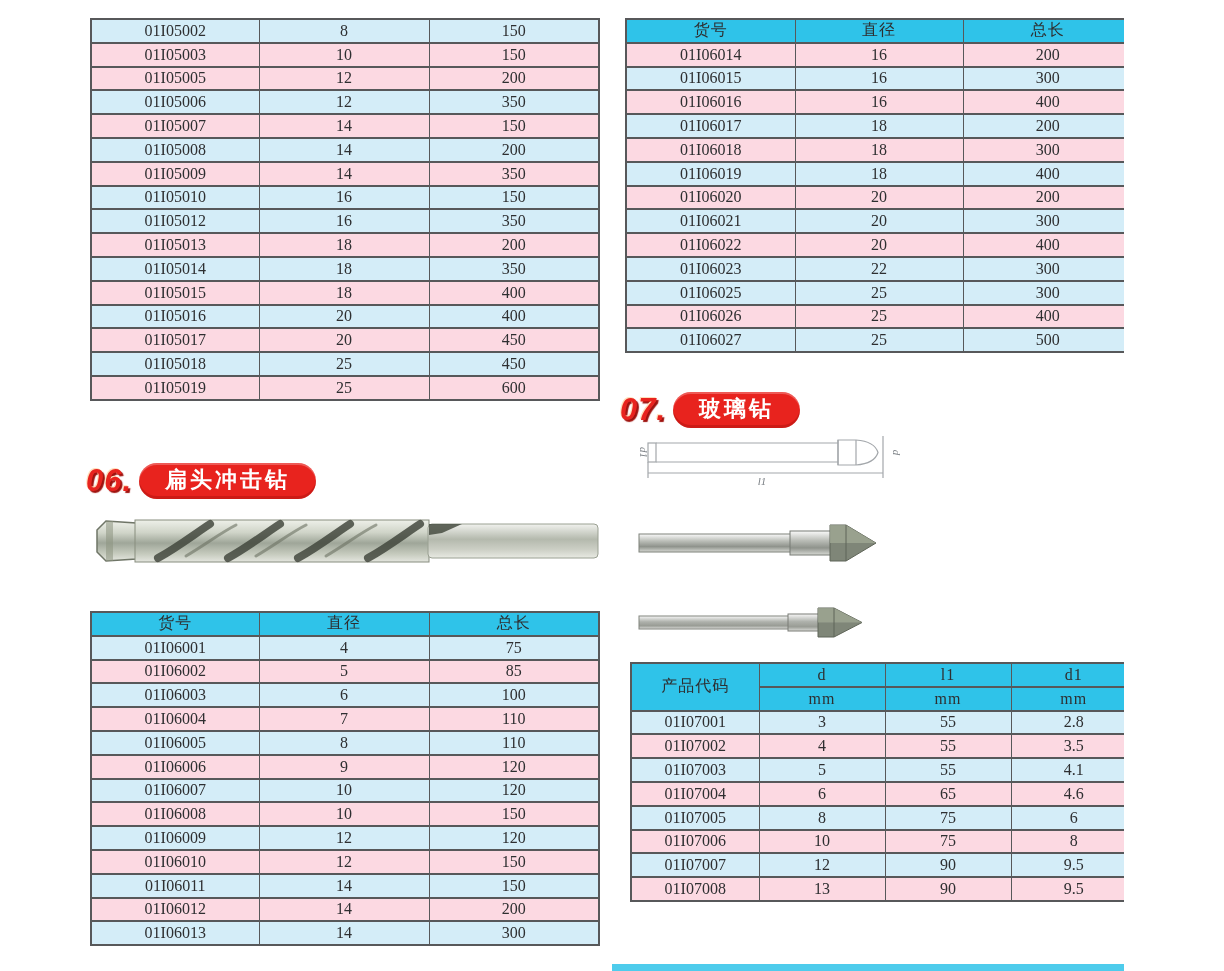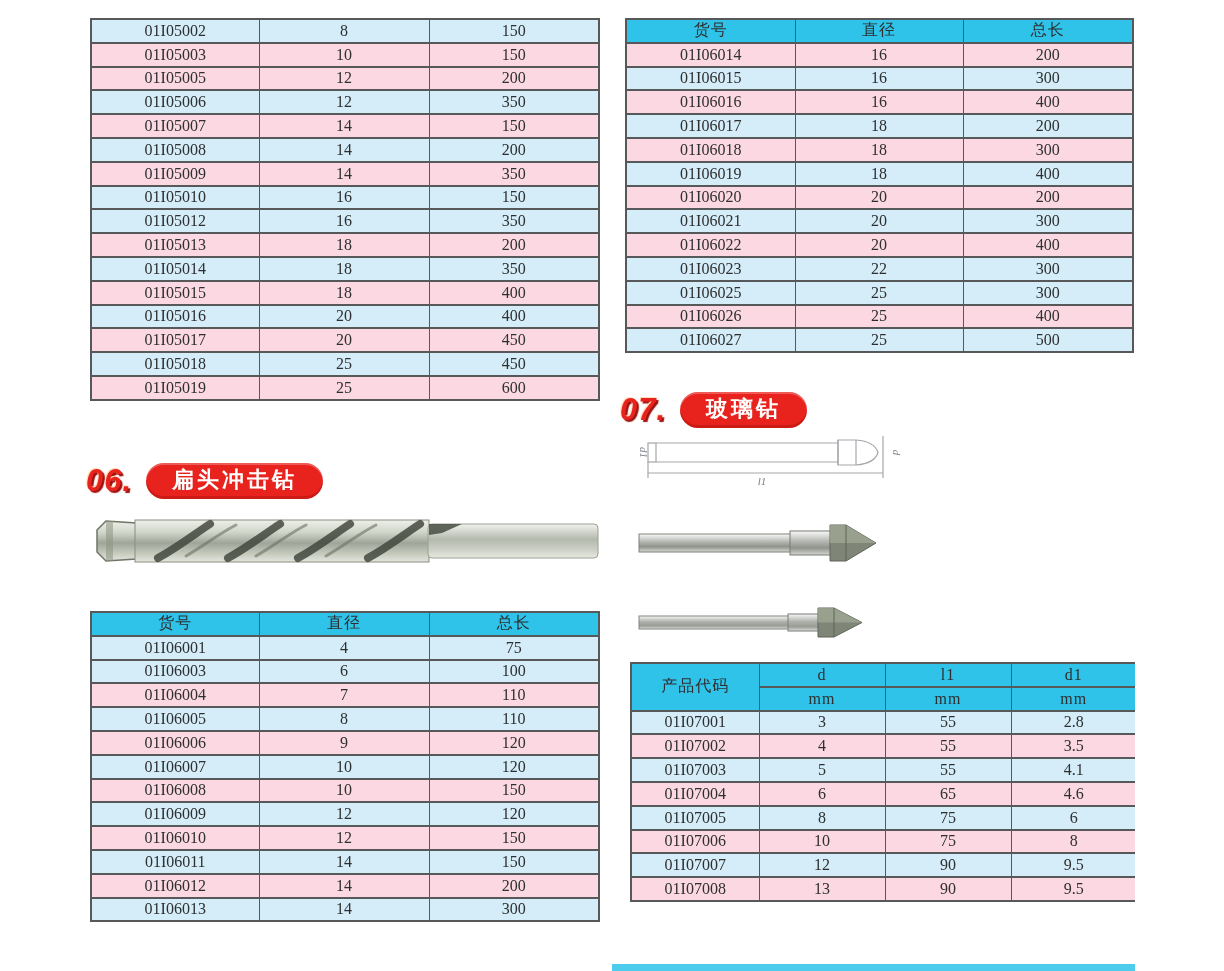--- a/index.html
+++ b/index.html
@@ -2,42 +2,42 @@
 <html style="--header_bg: #2fc3e9; --header_text: #1e5a7b; --row_blue: #d4edf8; --row_pink: #fcd9e2; --border: #57585a; --cell_text: #2e2f31; --badge_red: #e8231e; --badge_text: #ffffff;"><head>
 <meta charset="utf-8">
 <style>
   * { margin:0; padding:0; }
   html,body { background:#ffffff; }
   body {
     width:1224px; height:971px;
     font-family:"Liberation Serif","DejaVu Serif",serif;
     position:relative;
   }
-  .page { position:relative; width:1124px; height:971px; background:#ffffff; overflow:hidden;padding-left:11px; }
+  .page { position:relative; width:1124px; height:971px; background:#ffffff; overflow:hidden; }
   .abs { position:absolute; }
 
   table.spec { border-collapse:collapse; table-layout:fixed; border:2px solid var(--border,#57585a); }
   table.spec td, table.spec th {
     border:1px solid var(--border,#57585a);
     border-top-width:2px; border-bottom-width:2px;
     text-align:center; vertical-align:middle;
     font-size:16px; color:var(--cell_text,#2e2f31);
     padding:0; overflow:hidden; white-space:nowrap;
   }
   table.spec tr { height:23.8px; }
   .hrow th {
     background:var(--header_bg,#2fc3e9);
     color:var(--header_text,#1e5a7b);
     font-weight:normal; font-size:16px;
     letter-spacing:1px;
   }
   .row-blue td { background:var(--row_blue,#d4edf8); }
   .row-pink td { background:var(--row_pink,#fcd9e2); }
 
-  .sec { display:flex; align-items:center; gap:14px; }
+  .sec { display:flex; align-items:center; gap:7px; }
   .sec-num {
     font-family:"Liberation Sans","DejaVu Sans",sans-serif;
     font-weight:bold; font-size:31px; font-style:italic;
     color:var(--badge_red,#e8231e);
     text-shadow:-1px -1px 0 #ffddba, 2px 2px 1px #9e120e;
     letter-spacing:1px;
   }
   .sec-pill {
     display:inline-block;
     background:var(--badge_red,#e8231e);
@@ -198,20 +198,25 @@
           <th>直径</th>
           <th>总长</th>
         </tr>
       </thead>
     <tbody>
         <tr class="row-blue">
           <td>01I06001</td>
           <td>4</td>
           <td>75</td>
         </tr>
+        <tr class="row-pink">
+          <td>01I06002</td>
+          <td>5</td>
+          <td>85</td>
+        </tr>
         <tr class="row-blue">
           <td>01I06003</td>
           <td>6</td>
           <td>100</td>
         </tr>
         <tr class="row-pink">
           <td>01I06004</td>
           <td>7</td>
           <td>110</td>
         </tr>

